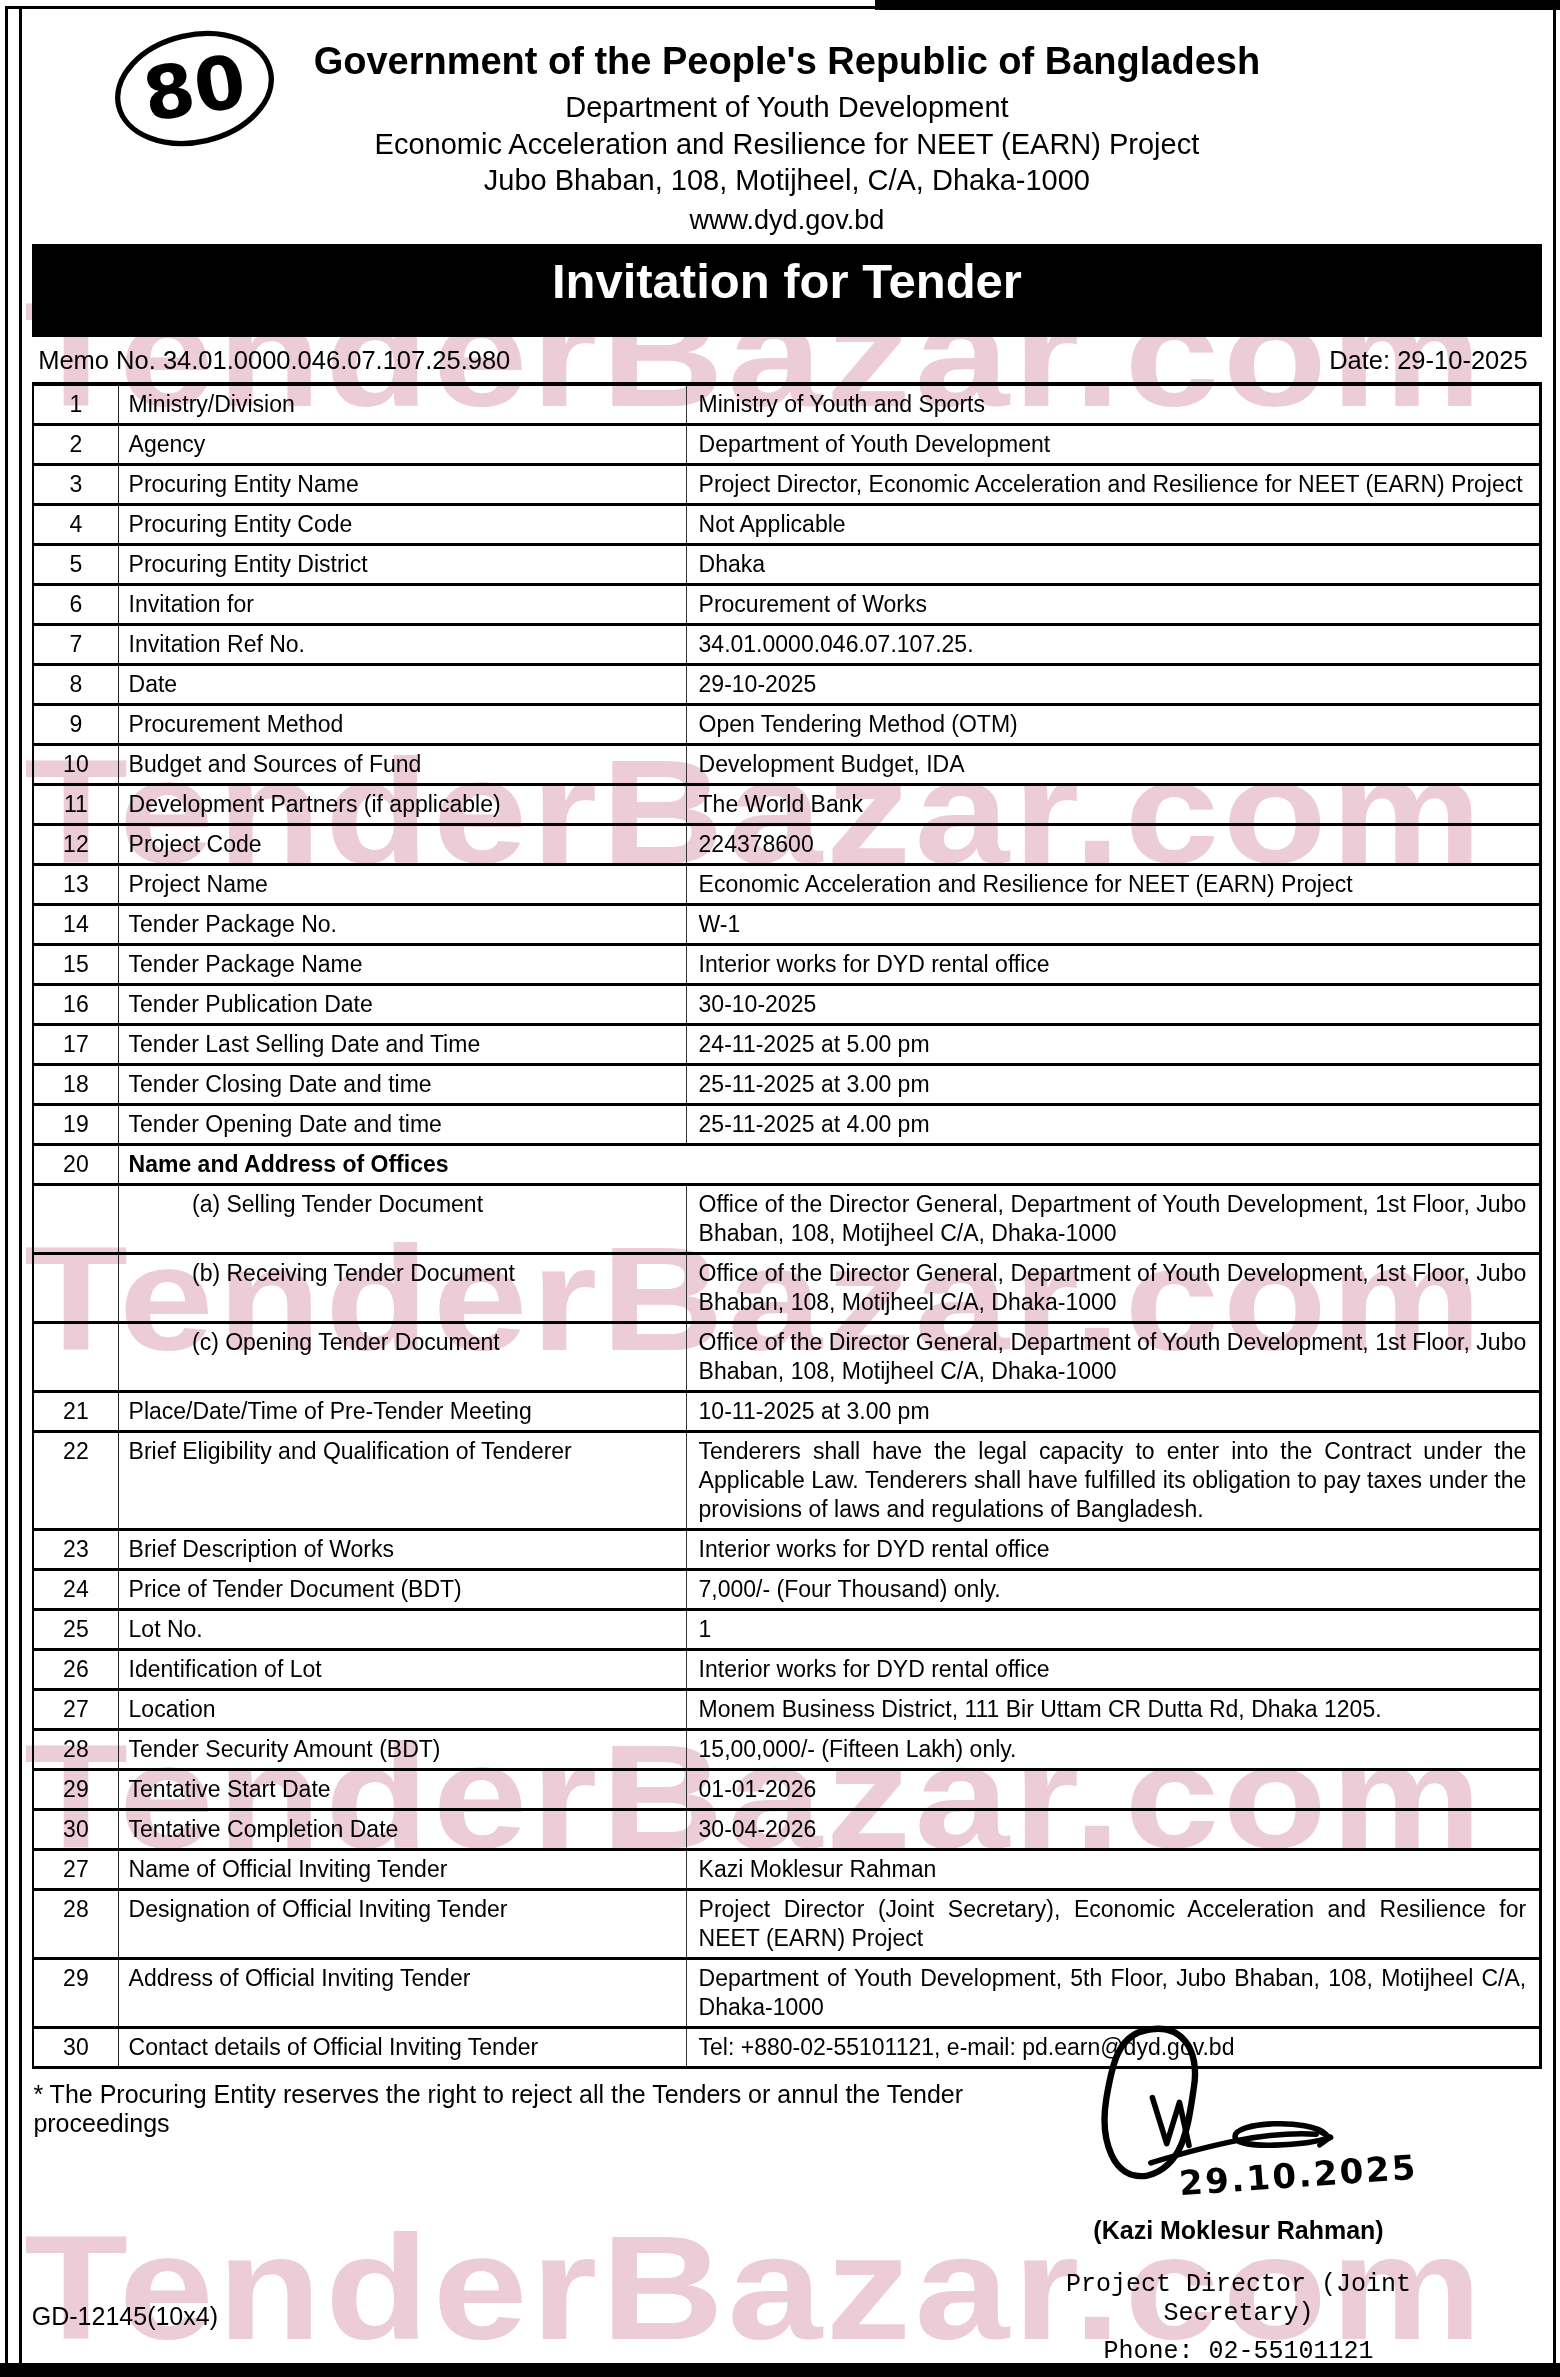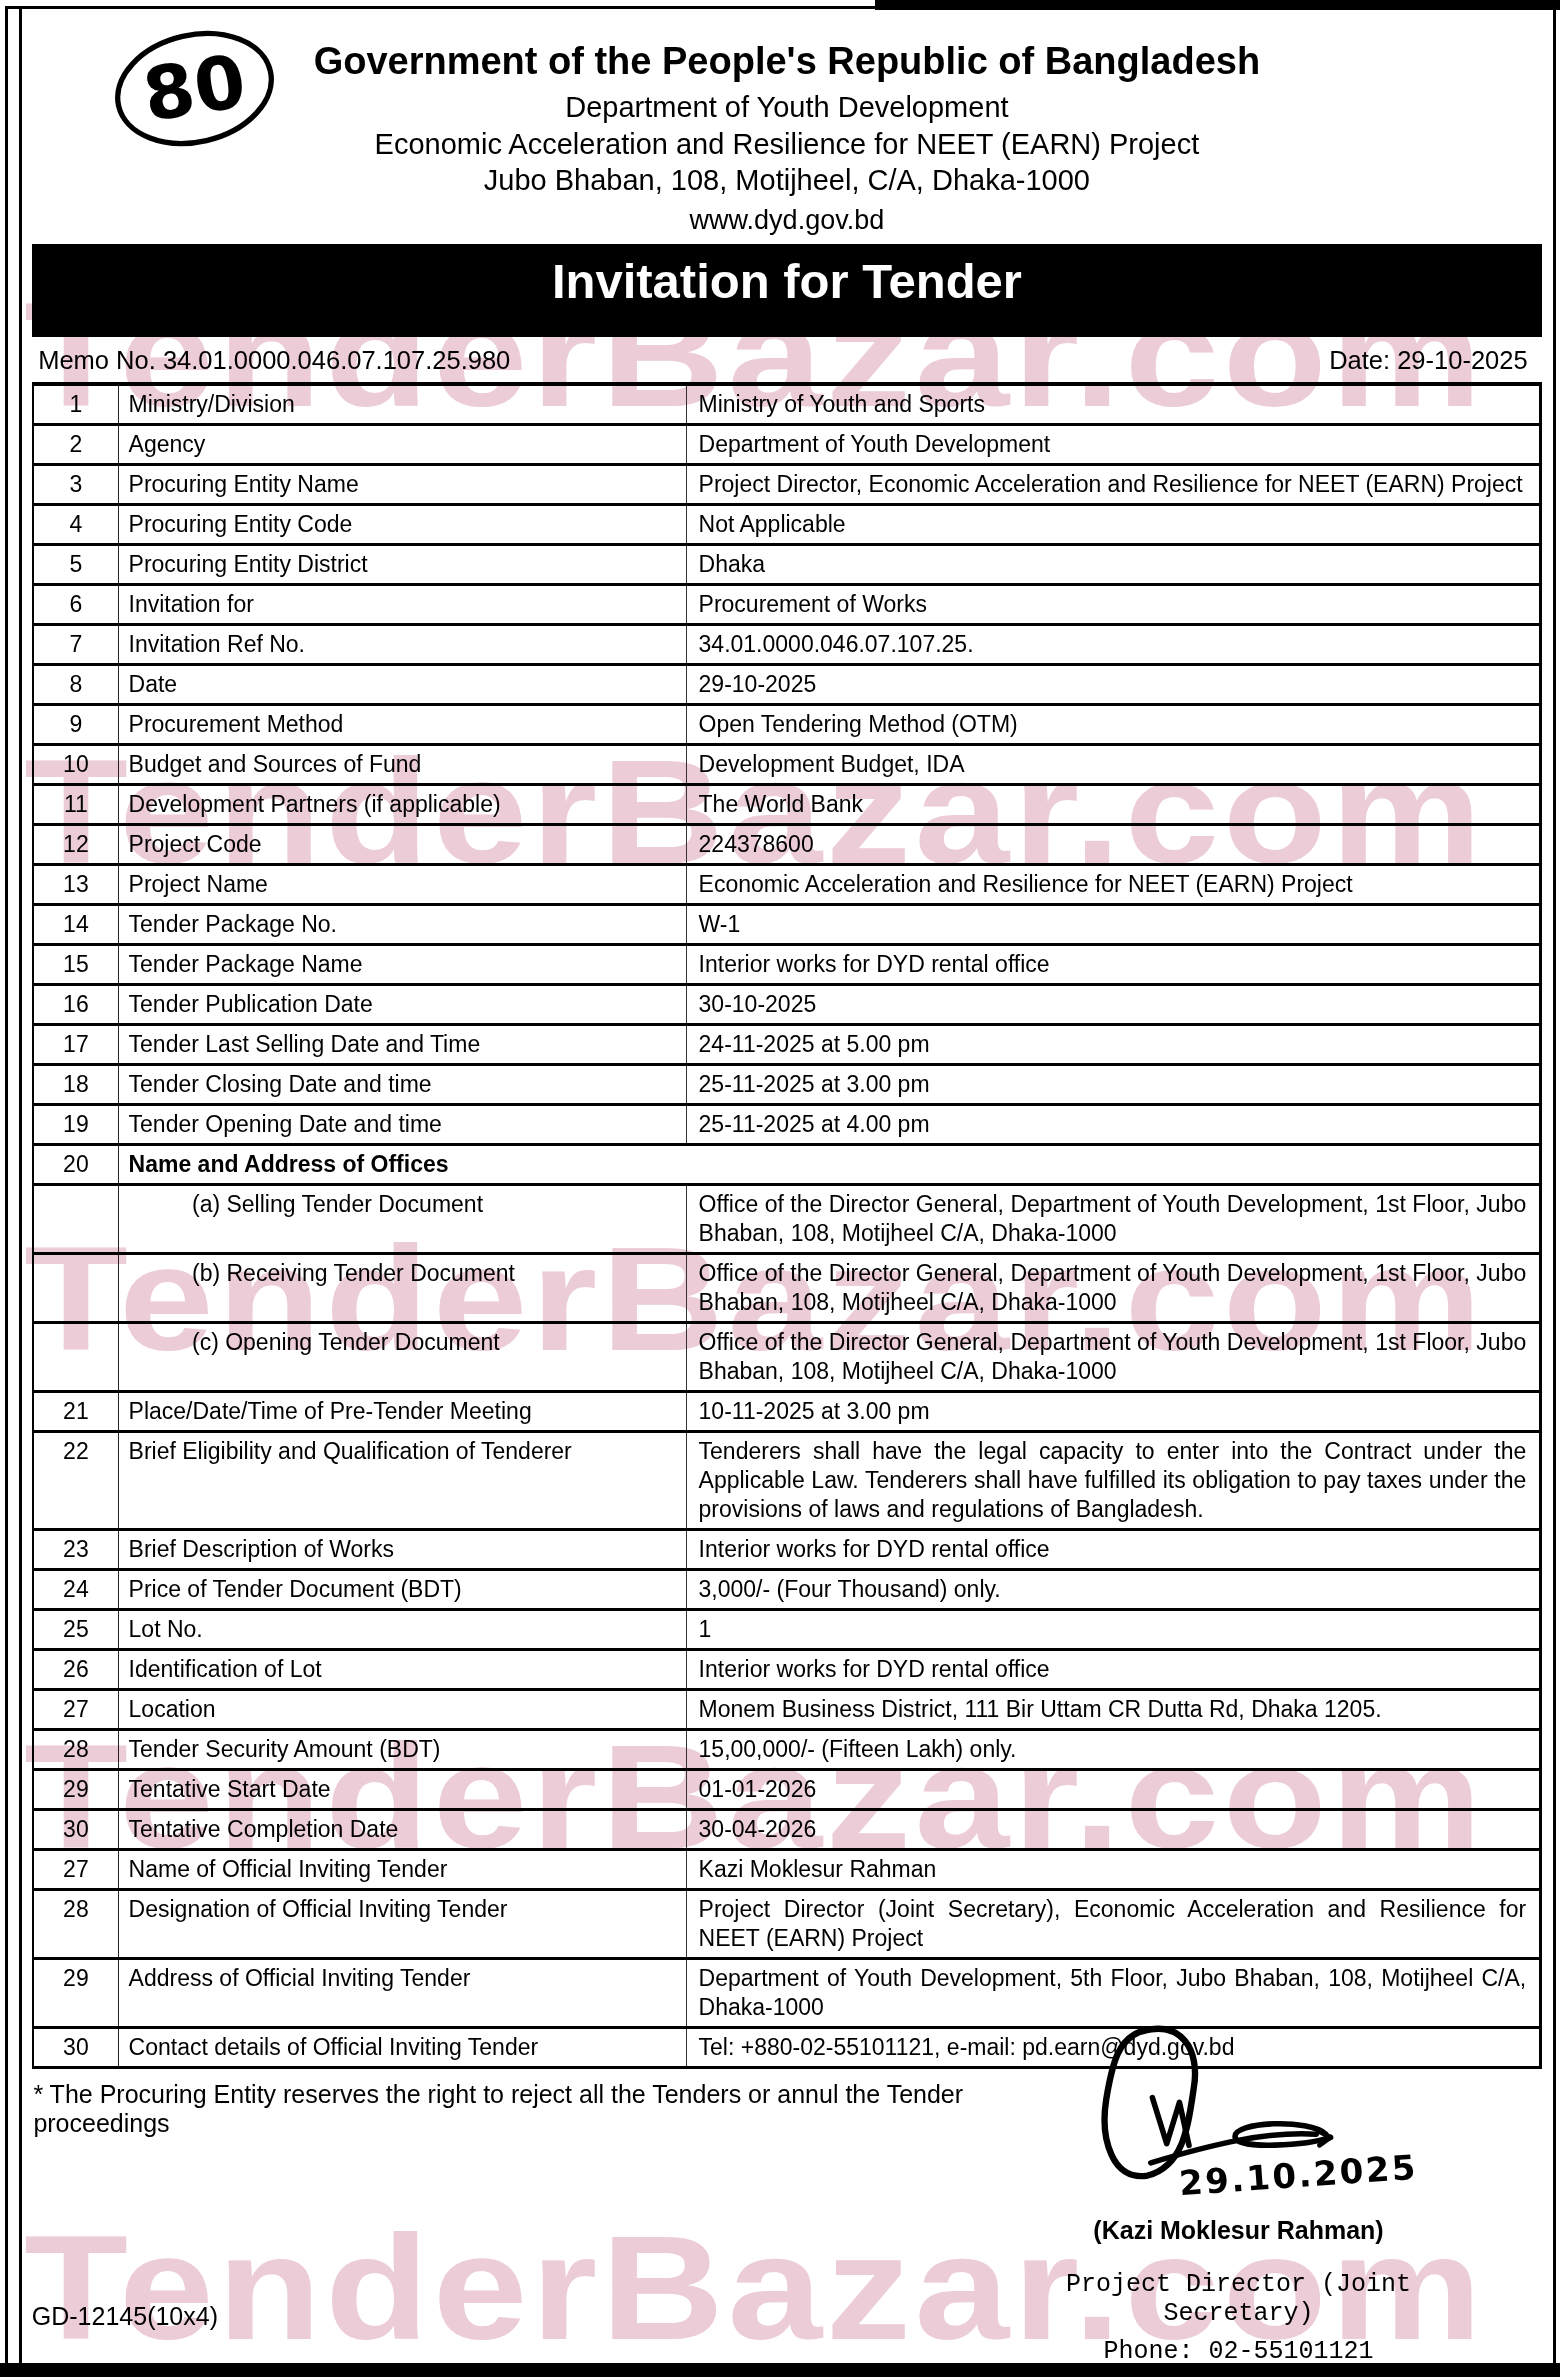--- a/index.html
+++ b/index.html
@@ -235,21 +235,21 @@
             <td class="value">Tenderers shall have the legal capacity to enter into the Contract under the Applicable Law. Tenderers shall have fulfilled its obligation to pay taxes under the provisions of laws and regulations of Bangladesh.</td>
           </tr>
           <tr>
             <td class="sn">23</td>
             <td class="label">Brief Description of Works</td>
             <td class="value">Interior works for DYD rental office</td>
           </tr>
           <tr>
             <td class="sn">24</td>
             <td class="label">Price of Tender Document (BDT)</td>
-            <td class="value">3,000/- (Four Thousand) only.</td>
+            <td class="value">7,000/- (Four Thousand) only.</td>
           </tr>
           <tr>
             <td class="sn">25</td>
             <td class="label">Lot No.</td>
             <td class="value">1</td>
           </tr>
           <tr>
             <td class="sn">26</td>
             <td class="label">Identification of Lot</td>
             <td class="value">Interior works for DYD rental office</td>

